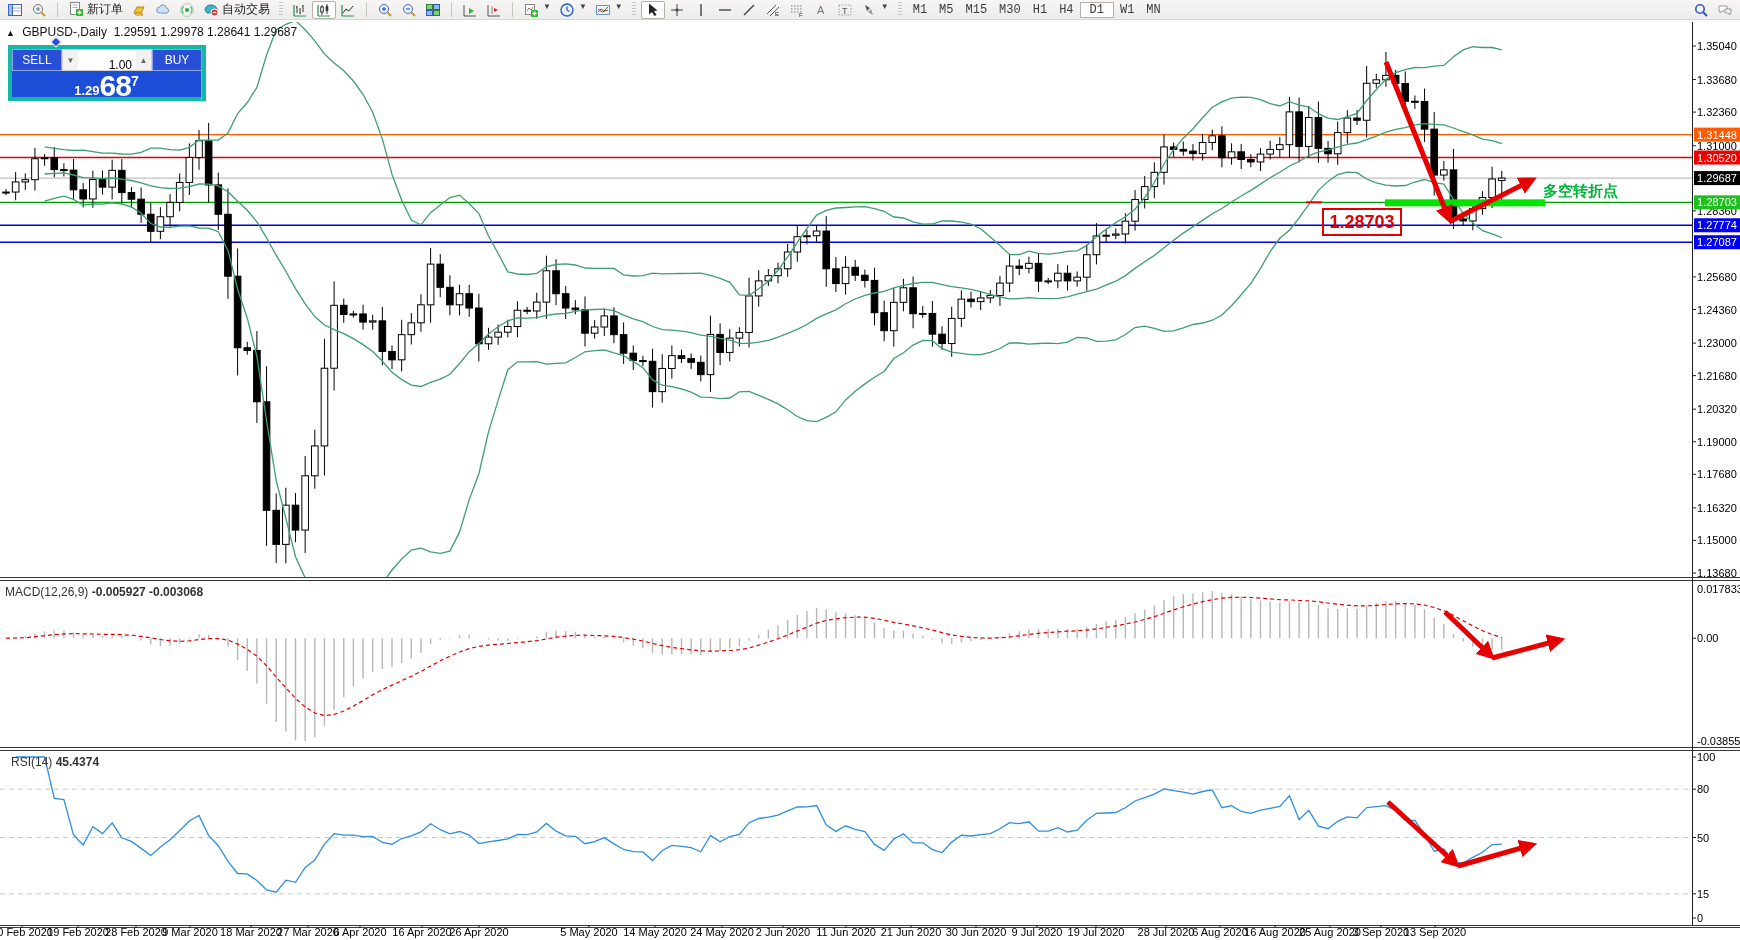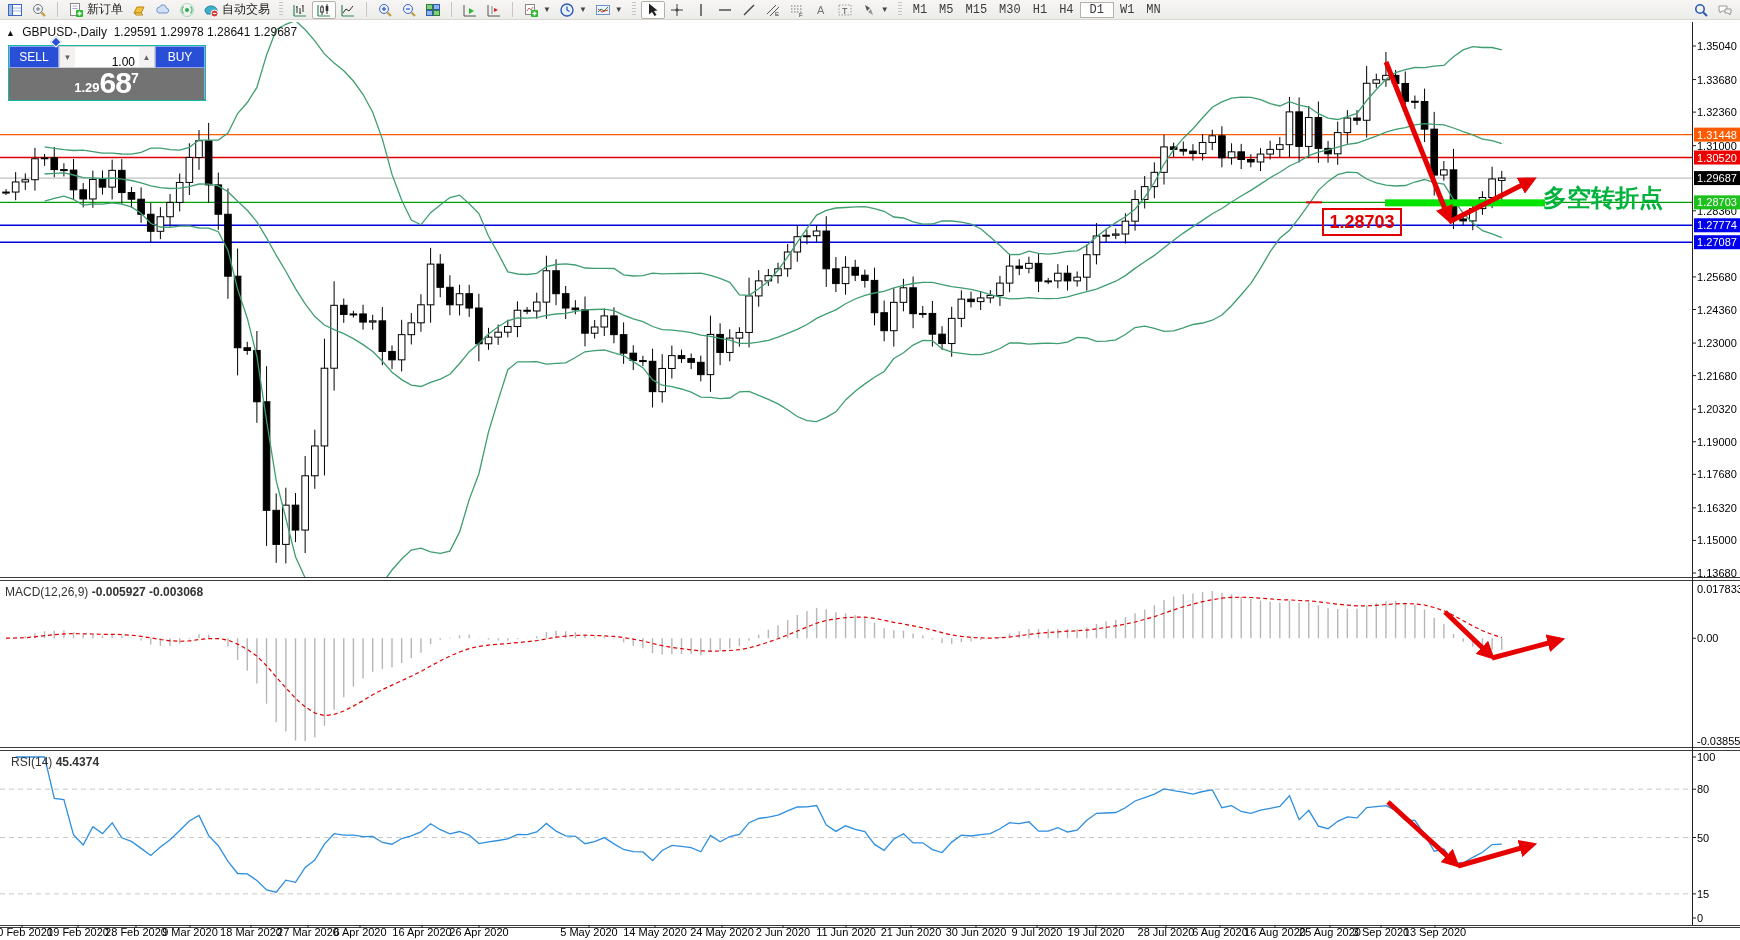--- a/index.html
+++ b/index.html
@@ -3,54 +3,54 @@
 <meta charset="utf-8">
 <style>
   html,body{margin:0;padding:0;background:#fff;width:1740px;height:940px;overflow:hidden;
     font-family:"Liberation Sans",sans-serif;-webkit-font-smoothing:antialiased;}
   
   .toolbar{position:absolute;left:0;top:0;width:1740px;height:19px;background:linear-gradient(#f7f6f5,#ececea);
     border-bottom:1px solid #d9d5cf;display:flex;align-items:center;font-size:12px;color:#222;z-index:40;}
   .tgroup{display:flex;align-items:center;height:19px;padding:0 3px;}
   .sep{width:1px;height:15px;background:#c9c6c0;margin:0 3px;}
   .grip{width:4px;height:15px;margin:0 2px;background:repeating-linear-gradient(#bbb 0 1px,transparent 1px 3px);opacity:.8;}
-  .tbtn{display:flex;align-items:center;gap:3px;padding:1px 4px;border-radius:2px;cursor:default;white-space:nowrap;}
+  .tbtn{display:flex;gap:3px;padding:1px 4px;border-radius:2px;cursor:default;white-space:nowrap;}
   .tbtn.active{background:#fdfdfd;border:1px solid #b5b2ac;padding:0 3px;}
   .ticon{width:16px;height:16px;display:inline-block;flex:0 0 auto;}
   .tf{padding:1px 6px;color:#3c3c3c;font-size:12px;font-family:Liberation Mono, monospace;}
   .tf.active{background:#fdfdfd;border:1px solid #b5b2ac;padding:0 9px;}
   .spacer{flex:1;}
   .dd{font-size:8px;color:#444;margin-left:1px;}
   
   #chartwrap{position:absolute;left:0;top:19px;width:1740px;height:921px;background:#fff;}
   #chartsvg{position:absolute;left:0;top:0;}
   .ohlc-header{position:absolute;left:6px;top:6px;font-size:12px;color:#111;z-index:10;}
   .ohlc-header .tri{font-size:9px;margin-right:4px;}
   .ind-label{position:absolute;font-size:12px;color:#333;z-index:10;}
   .ind-label b{font-weight:bold;}
   
-  .widget{position:absolute;left:8px;top:26px;width:198px;height:56px;background:#737373;z-index:20;
-    border:1px solid #14b8a6;box-sizing:border-box;color:#fff;}
+  .widget{position:absolute;left:8px;top:26px;width:198px;height:56px;background:#1d4ed8;z-index:20;
+    border:4px solid #14b8a6;box-sizing:border-box;color:#fff;}
   .wtop{display:flex;height:22px;}
   .wbtn{width:50px;background:#2a4fd7;color:#fff;font-size:12px;display:flex;align-items:center;justify-content:center;
     border:1px solid #8fa3ee;box-sizing:border-box;cursor:pointer;}
   .wvol{flex:1;display:flex;background:#e9e9e9;border:1px solid #cfcfcf;box-sizing:border-box;}
   .warr{width:15px;background:#f3f2f1;color:#666;font-size:8px;display:flex;align-items:center;justify-content:center;cursor:pointer;}
   .winput{flex:1;background:#fff;color:#000;font-size:12px;text-align:right;padding:8px 4px 0 0;border:none;}
   .wprices{display:flex;height:34px;flex-direction:column;}
   .pcell{flex:1;display:flex;align-items:flex-end;justify-content:center;padding-bottom:1px;cursor:pointer;}
   .pcell:first-child{border-right:1px solid #8fa3ee;}
   .psmall{font-size:13px;font-weight:bold;margin-bottom:3px;}
   .pbig{font-size:30px;font-weight:bold;line-height:30px;letter-spacing:-1px;}
   .psup{font-size:14px;font-weight:bold;margin-bottom:12px;}
   .wdiamond{position:absolute;left:52px;top:19px;width:6px;height:6px;background:#2a4fd7;border:1px solid #fff;transform:rotate(45deg);z-index:21;}
   
   .pricebox{position:absolute;left:1322px;top:189px;width:76px;height:24px;border:2px solid #e00000;color:#e00000;
     font-size:18px;font-weight:bold;display:flex;align-items:center;justify-content:center;background:rgba(255,255,255,.0);z-index:15;letter-spacing:0;}
-  .turnpoint{position:absolute;left:1543px;top:163px;font-size:24px;font-weight:bold;color:#00b33c;z-index:15;white-space:nowrap;}
+  .turnpoint{position:absolute;left:1543px;top:163px;font-size:15px;font-weight:bold;color:#00b33c;z-index:15;white-space:nowrap;}
 </style>
 </head>
 <body>
 
 <div class="toolbar">
   <div class="tgroup">
     <span class="tbtn">
         <svg class="ticon" viewBox="0 0 16 16">
           <rect x="1.5" y="2.5" width="13" height="11" fill="#fff" stroke="#3b66c4"></rect>
           <rect x="1.5" y="2.5" width="4" height="11" fill="#9fb8e8" stroke="#3b66c4"></rect>

